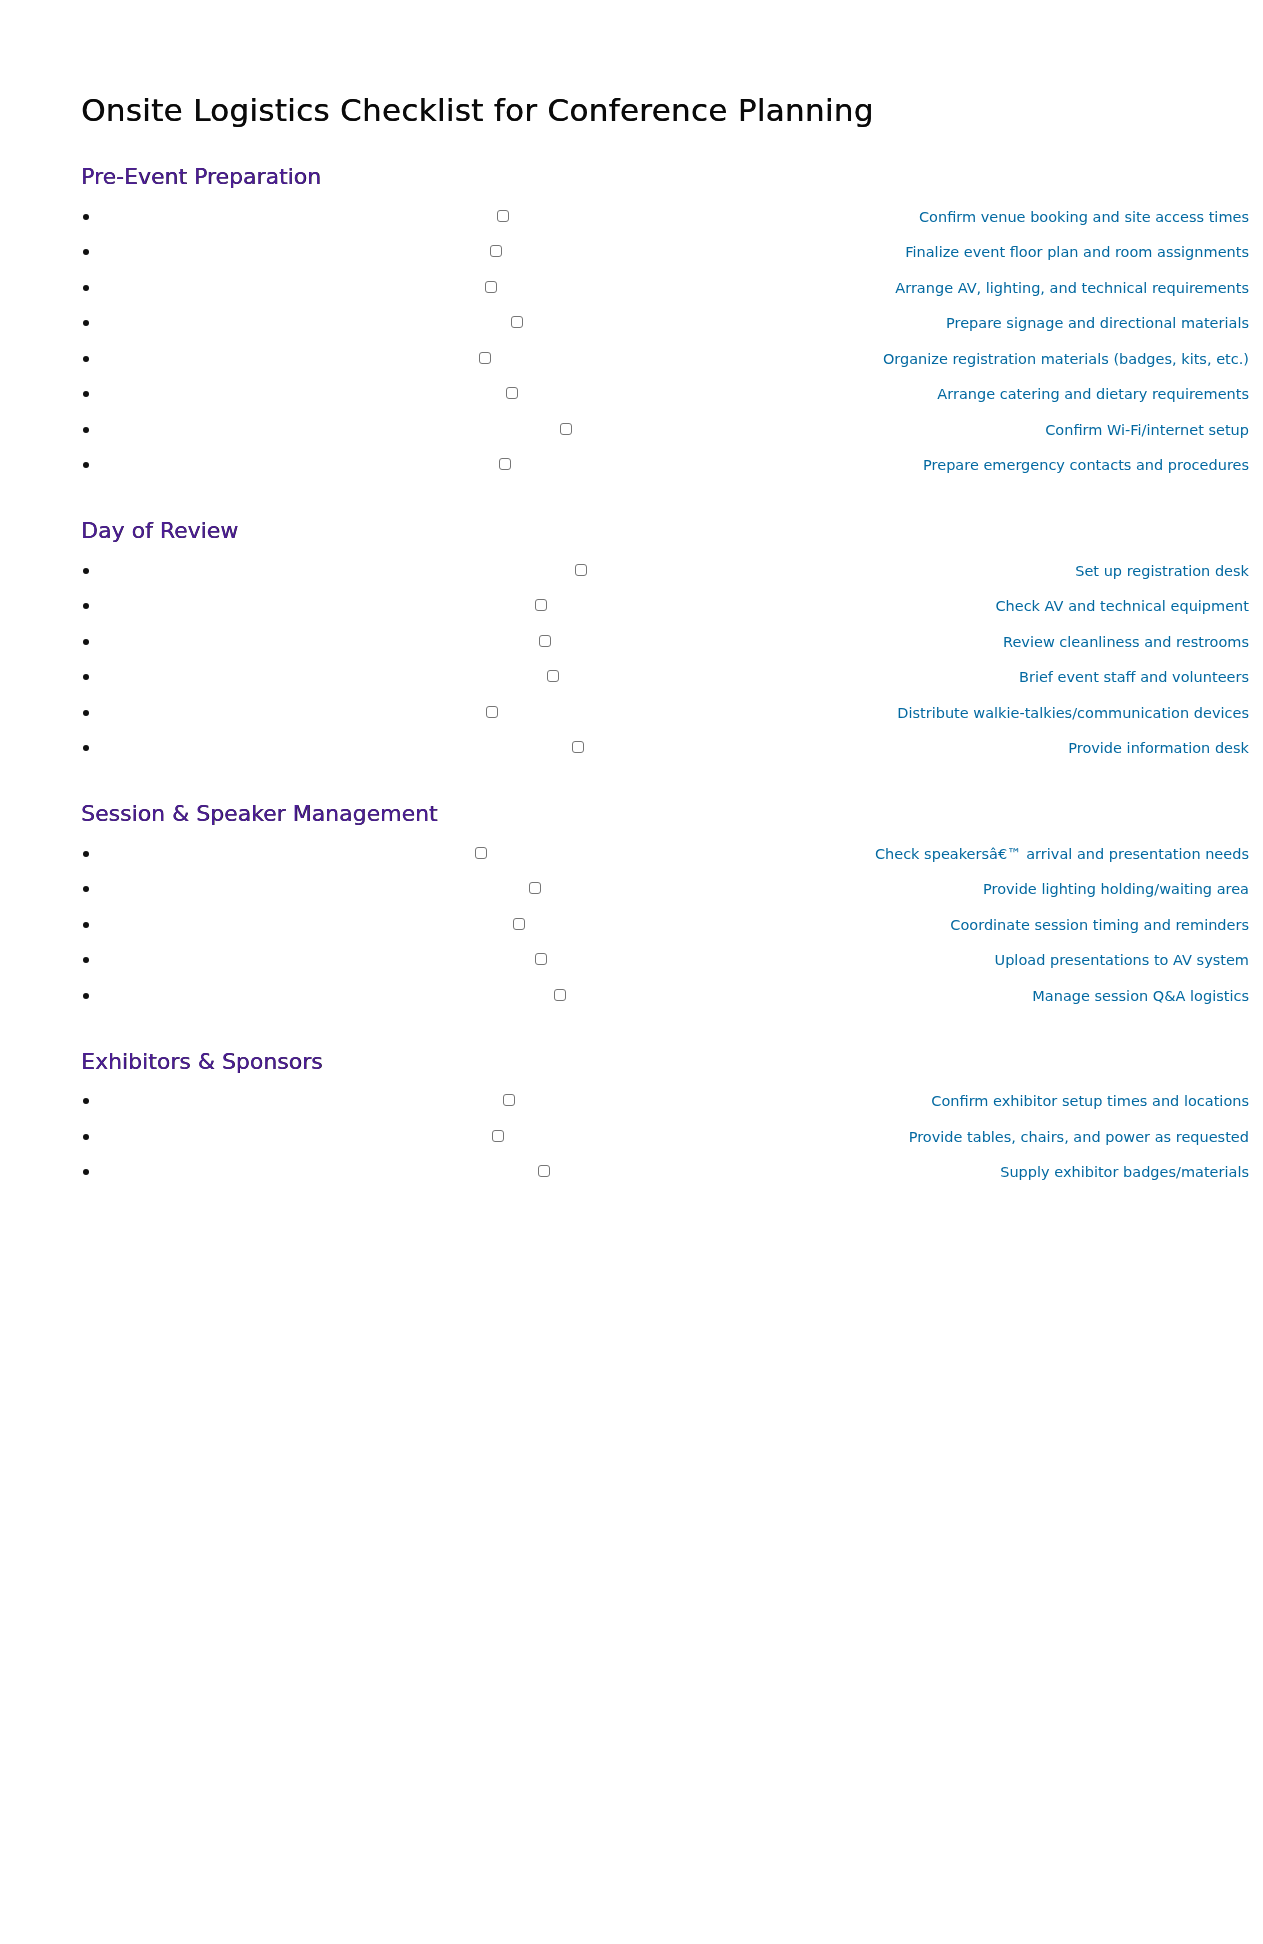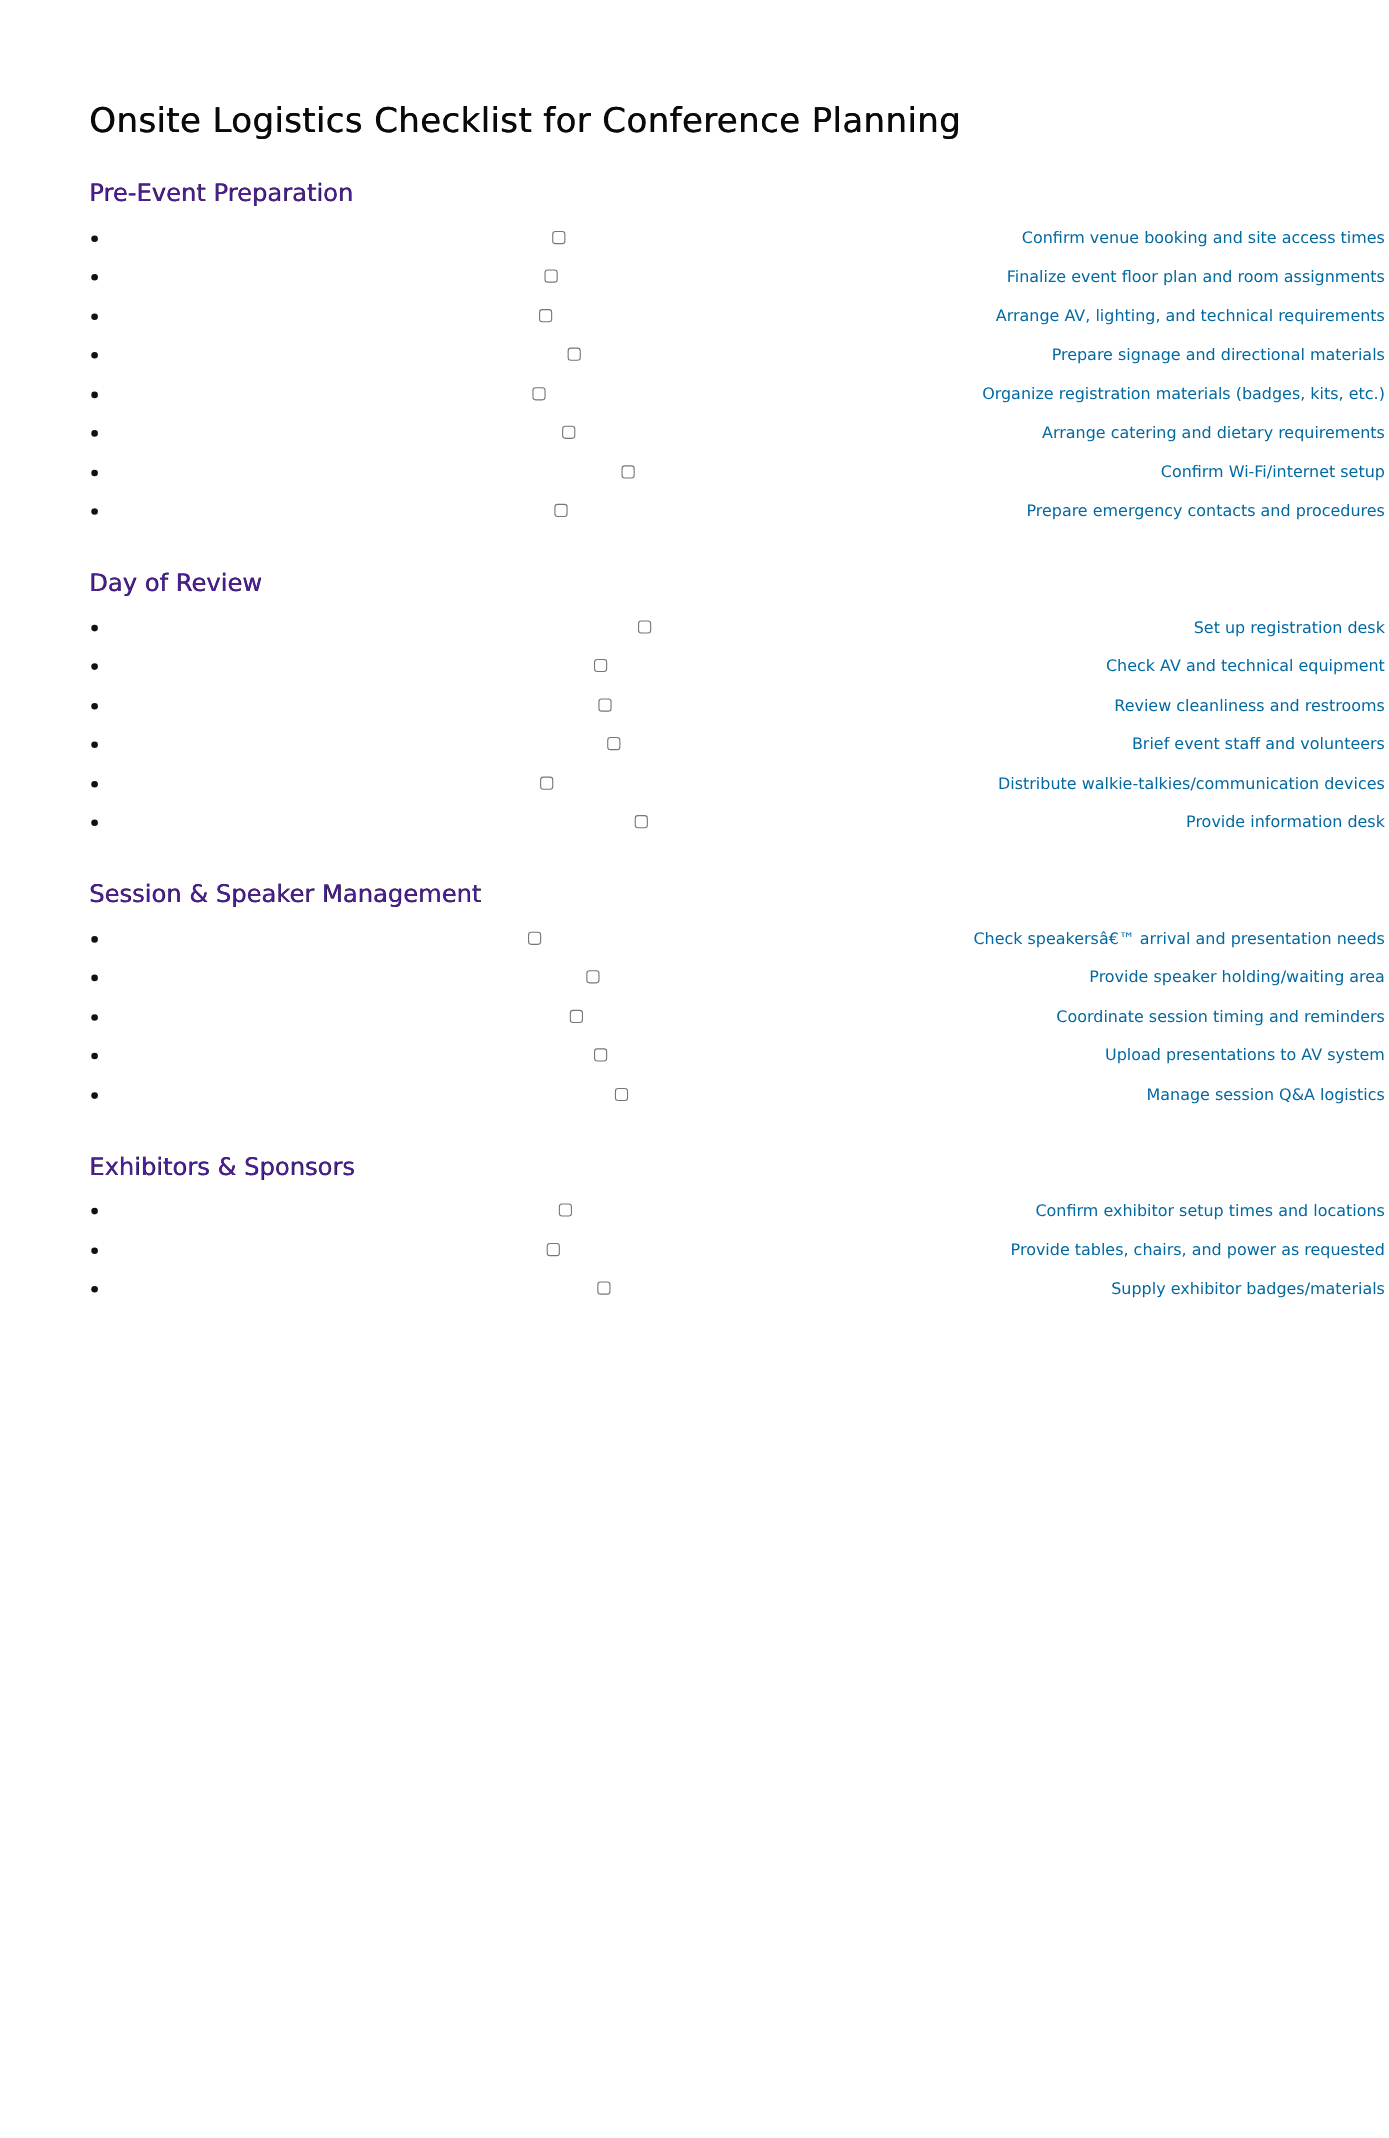--- a/index.html
+++ b/index.html
@@ -1,21 +1,21 @@
 <!DOCTYPE html>
 <html><head>
 <meta charset="utf-8">
 <style>
   html, body { margin: 0; padding: 0; background: #ffffff; }
   body {
     width: 1263px; height: 1944px; overflow: hidden;
     font-family: "DejaVu Sans", "Liberation Sans", sans-serif;
     color: #111111;
   }
-  .page { position: relative; padding: 88px 4px 0 81px; }
+  .page { position: relative; padding: 88px 14px 0 81px; }
   h1 {
     margin: 0; font-size: 31px; font-weight: normal; letter-spacing: 0.3px;
     line-height: 44px; color: #0a0a0a;
     text-shadow: 0.4px 0 0 #0a0a0a;
   }
   .section { margin-top: 29px; }
   .section + .section { margin-top: 32px; }
   h2 {
     margin: 0 0 6px 0; font-size: 22px; font-weight: normal; line-height: 32px;
     color: #4c1d95; text-shadow: 0.35px 0 0 #0a0a0a;
@@ -126,21 +126,21 @@
     <h2>Session &amp; Speaker Management</h2>
     <ul>
           <li>
     <span class="bullet"></span>
     <span class="checkbox" role="checkbox" aria-checked="false"></span>
     <span class="label">Check speakersâ€™ arrival and presentation needs</span>
   </li>
           <li>
     <span class="bullet"></span>
     <span class="checkbox" role="checkbox" aria-checked="false"></span>
-    <span class="label">Provide speaker holding/waiting area</span>
+    <span class="label">Provide lighting holding/waiting area</span>
   </li>
           <li>
     <span class="bullet"></span>
     <span class="checkbox" role="checkbox" aria-checked="false"></span>
     <span class="label">Coordinate session timing and reminders</span>
   </li>
           <li>
     <span class="bullet"></span>
     <span class="checkbox" role="checkbox" aria-checked="false"></span>
     <span class="label">Upload presentations to AV system</span>

